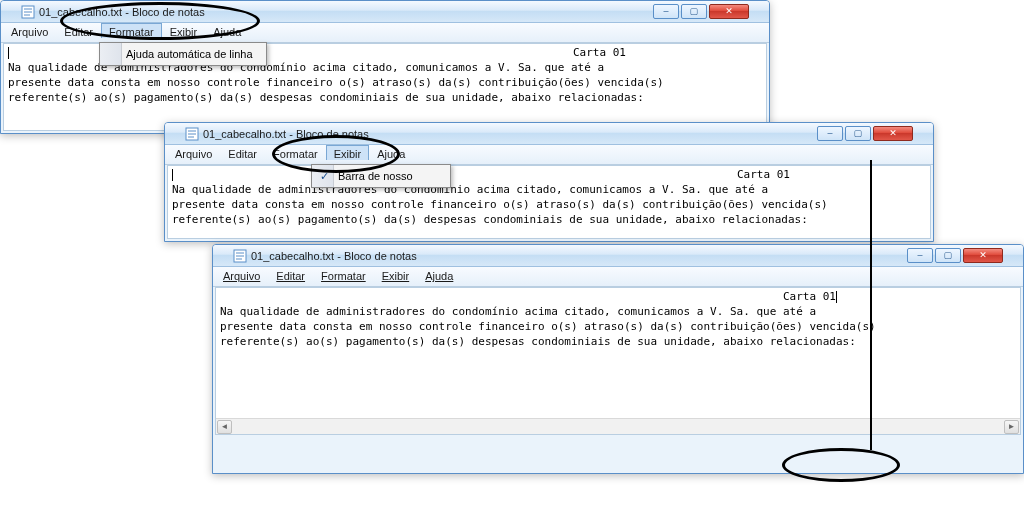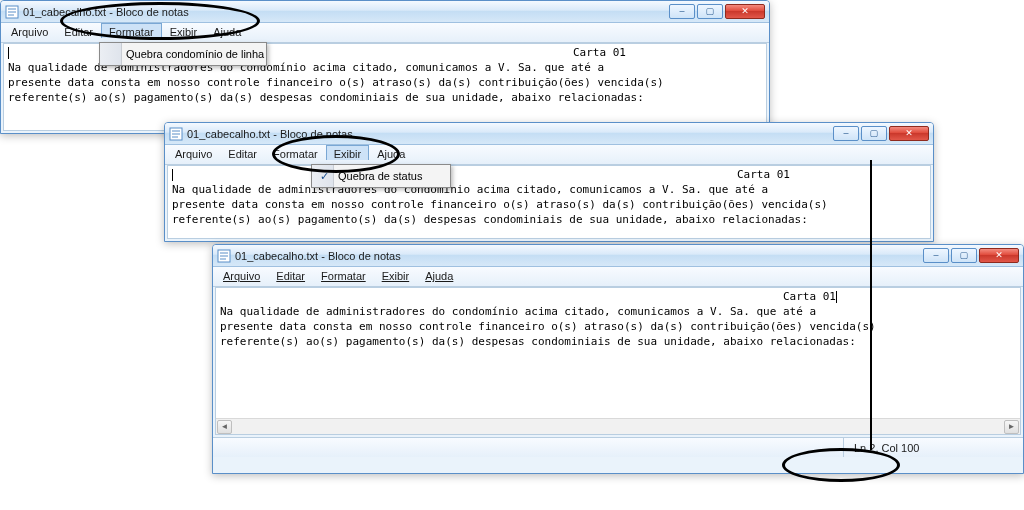--- a/index.html
+++ b/index.html
@@ -19,21 +19,21 @@
     border: 1px solid #5a8fc8;
     border-radius: 4px 4px 0 0;
     box-shadow: 0 2px 8px rgba(0,0,0,0.25);
   }
   .titlebar {
     height: 22px;
     background: linear-gradient(to bottom, #f4f9ff 0%, #d9e9f9 45%, #c3ddf4 46%, #d6e8f8 100%);
     border-bottom: 1px solid #9fc0e0;
     display: flex;
     align-items: center;
-    padding: 0 4px;
+    padding: 0 20px;
     border-radius: 3px 3px 0 0;
   }
   .title-icon {
     width: 14px; height: 14px;
     margin-right: 4px;
     display: inline-flex;
     align-items: center;
     justify-content: center;
   }
   .title-icon svg { display:block; }
@@ -220,21 +220,21 @@
     <div class="menu-item">Arquivo</div>
     <div class="menu-item">Editar</div>
     <div class="menu-item open">Formatar</div>
     <div class="menu-item">Exibir</div>
     <div class="menu-item">Ajuda</div>
   </div>
 
   <div class="dropdown" style="left:98px; top:41px; width:168px;">
     <div class="dropdown-icon-col"></div>
     <div class="dropdown-row">
-      <span>Quebra condomínio de linha</span>
+      <span>Ajuda automática de linha</span>
     </div>
   </div>
   <div class="content-area" style="height:88px;">
     <div class="text-content"><span class="caret"></span><span>                                                                                     Carta 01</span>
 <span>Na qualidade de administradores do condomínio acima citado, comunicamos a V. Sa. que até a
 presente data consta em nosso controle financeiro o(s) atraso(s) da(s) contribuição(ões) vencida(s)
 referente(s) ao(s) pagamento(s) da(s) despesas condominiais de sua unidade, abaixo relacionadas:</span></div>
   </div>
 </div>
 
@@ -266,21 +266,21 @@
     <div class="menu-item">Editar</div>
     <div class="menu-item">Formatar</div>
     <div class="menu-item open">Exibir</div>
     <div class="menu-item">Ajuda</div>
   </div>
 
   <div class="dropdown" style="left:146px; top:41px; width:140px;">
     <div class="dropdown-icon-col"></div>
     <div class="dropdown-row">
       <span class="check">✓</span>
-      <span>Quebra de status</span>
+      <span>Barra de nosso</span>
     </div>
   </div>
   <div class="content-area" style="height:74px;">
     <div class="text-content"><span class="caret"></span><span>                                                                                     Carta 01</span>
 <span>Na qualidade de administradores do condomínio acima citado, comunicamos a V. Sa. que até a
 presente data consta em nosso controle financeiro o(s) atraso(s) da(s) contribuição(ões) vencida(s)
 referente(s) ao(s) pagamento(s) da(s) despesas condominiais de sua unidade, abaixo relacionadas:</span></div>
   </div>
 </div>
 
@@ -321,24 +321,18 @@
 referente(s) ao(s) pagamento(s) da(s) despesas condominiais de sua unidade, abaixo relacionadas:</span></div>
     <div class="scrollbar-h">
       <div class="scroll-arrow">
           <span>◄</span>
         </div>
       <div class="scroll-arrow">
           <span>►</span>
         </div>
     </div>
   </div>
-  <div class="statusbar">
-    <div class="status-spacer"></div>
-    <div class="status-cell" style="width:180px;">
-      <span>Ln 2, Col 100</span>
-    </div>
-  </div>
 </div>
 
 <div class="ellipse" style="left:60px; top:2px; width:200px; height:38px;"></div>
 <div class="ellipse" style="left:272px; top:135px; width:128px; height:38px;"></div>
 <div class="ellipse" style="left:782px; top:448px; width:118px; height:34px;"></div>
 <div class="anno-line" style="left:870px; top:160px; width:2px; height:290px;"></div>
 
 </body></html>

